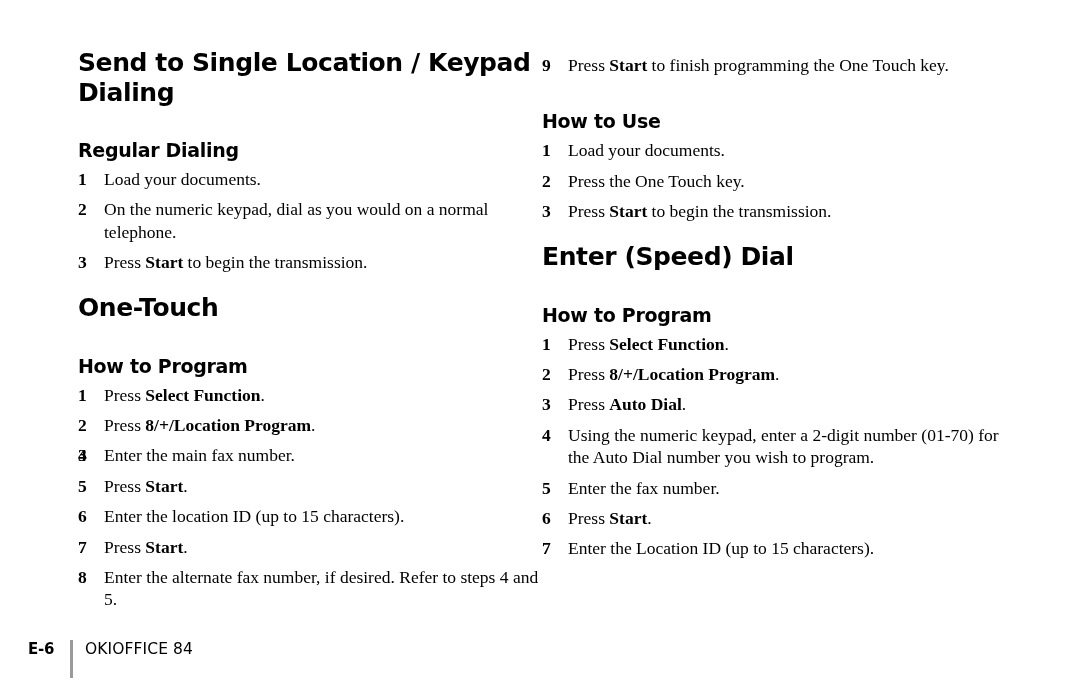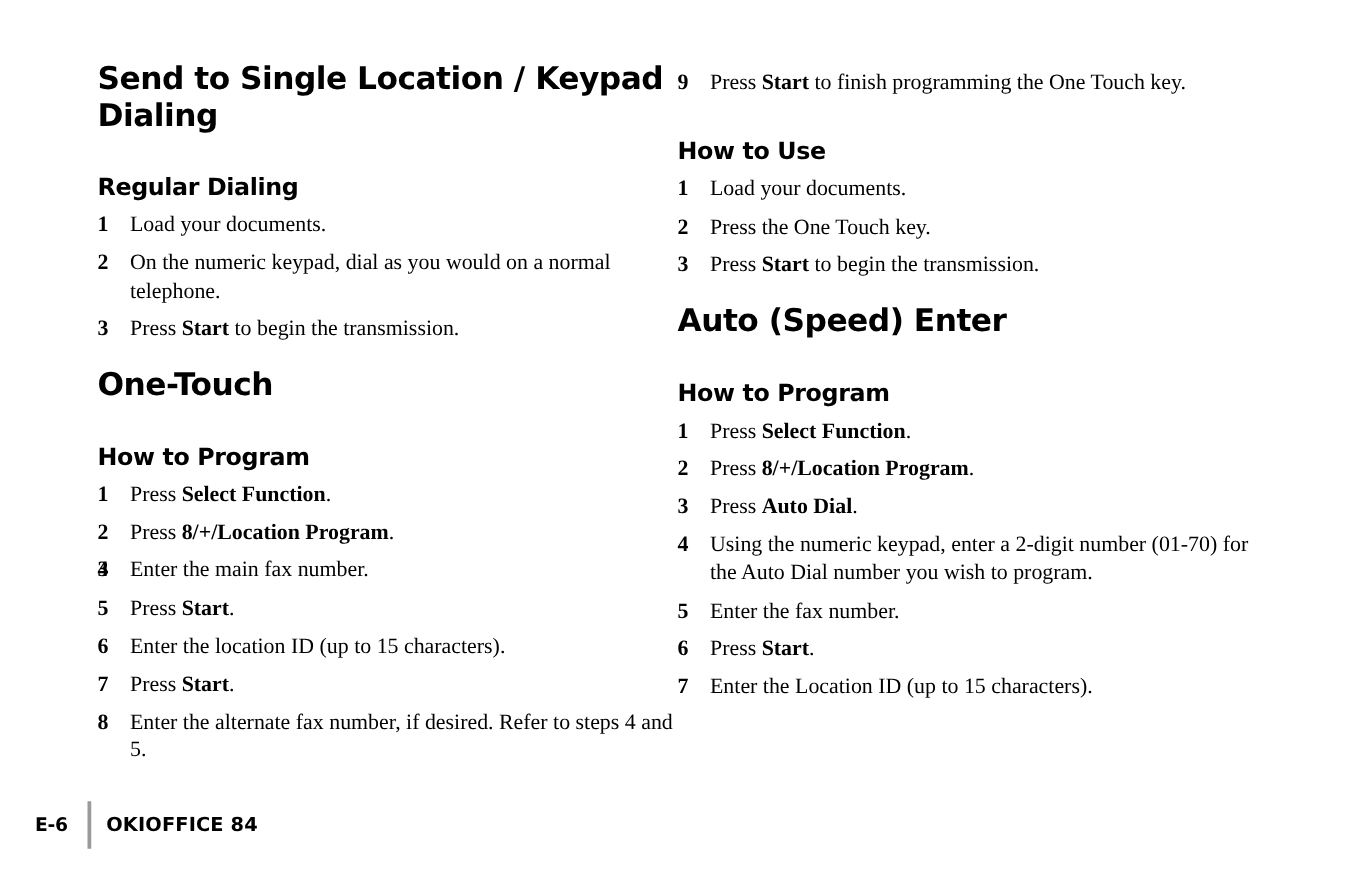--- a/index.html
+++ b/index.html
@@ -82,39 +82,38 @@
   }
   .txt b { font-weight: bold; }
 
   
   .footer {
     position: absolute;
     left: 28px;
     bottom: 18px;
     height: 40px;
     display: flex;
-    align-items: center;
     font-family: "DejaVu Sans", "Liberation Sans", sans-serif;
   }
   .footer .pagenum {
     font-size: 15px;
     font-weight: bold;
     letter-spacing: -0.2px;
     width: 42px;
   }
   .footer .rule {
     width: 3px;
     height: 38px;
     background: #9a9a9a;
     margin-left: 0px;
     margin-right: 12px;
   }
   .footer .docname {
     font-size: 15.5px;
-    font-weight: bold;
+    font-weight: normal;
     letter-spacing: 0.1px;
   }
 </style>
 </head>
 <body>
 
 <div class="page">
 
   <div class="col col-left">
 
@@ -151,21 +150,21 @@
       </ol>
 
     <h2 class="h2 gap-sec">How to Use</h2>
 
     <ol class="steps">
         <li><span class="num">1</span><span class="txt">Load your documents.</span></li>
         <li><span class="num">2</span><span class="txt">Press the One Touch key.</span></li>
         <li><span class="num">3</span><span class="txt">Press <b>Start</b> to begin the transmission.</span></li>
       </ol>
 
-    <h1 class="h1 gap-list">Auto (Speed) Enter</h1>
+    <h1 class="h1 gap-list">Enter (Speed) Dial</h1>
 
     <h2 class="h2 gap-h1-h2">How to Program</h2>
 
     <ol class="steps">
         <li><span class="num">1</span><span class="txt">Press <b>Select Function</b>.</span></li>
         <li><span class="num">2</span><span class="txt">Press <b>8/+/Location Program</b>.</span></li>
         <li><span class="num">3</span><span class="txt">Press <b>Auto Dial</b>.</span></li>
         <li><span class="num">4</span><span class="txt">Using the numeric keypad, enter a 2-digit number (01-70) for the Auto Dial number you wish to program.</span></li>
         <li><span class="num">5</span><span class="txt">Enter the fax number.</span></li>
         <li><span class="num">6</span><span class="txt">Press <b>Start</b>.</span></li>

